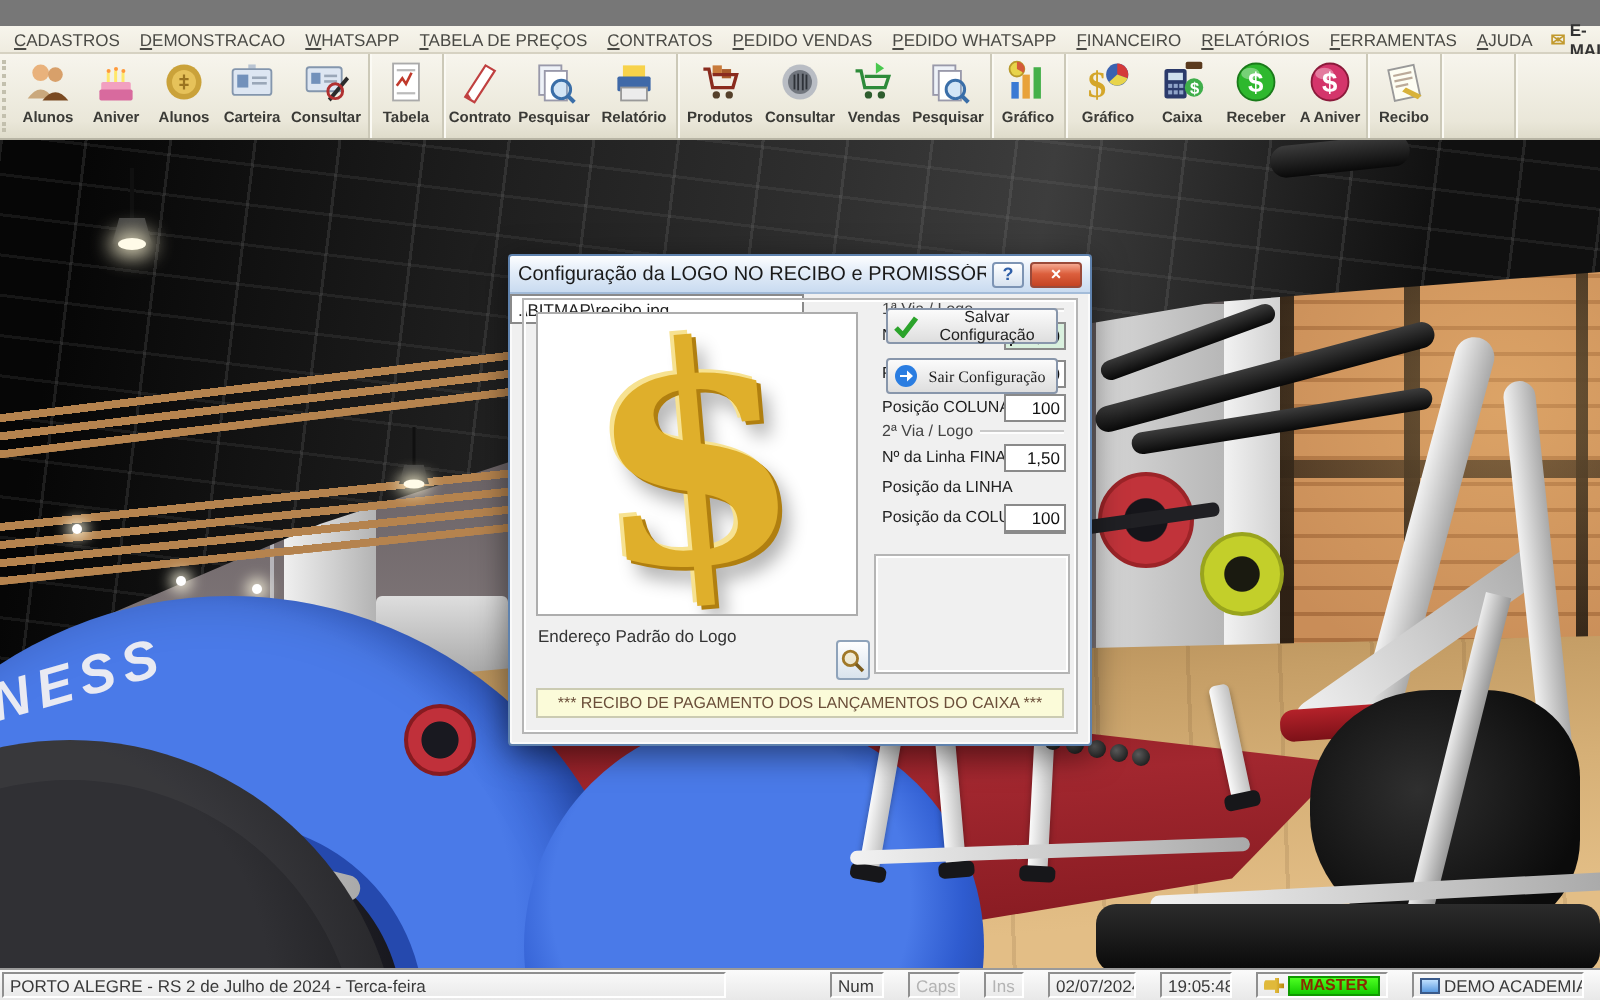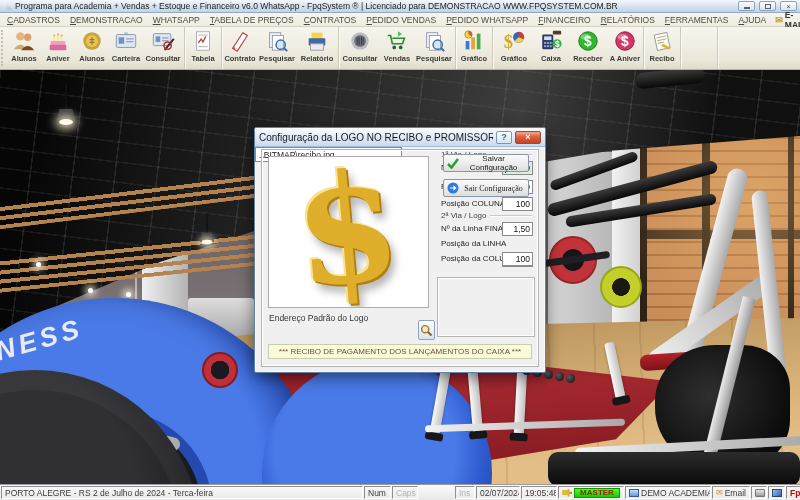--- a/index.html
+++ b/index.html
@@ -179,21 +179,21 @@
   .dlg-btn svg{flex:0 0 auto;}
   .dlg-btn span{flex:1;text-align:center;}
   .btn-save{top:7px;}
   .btn-exit{top:32px;}
   .footer-note{left:13px;right:13px;top:197px;height:15px;background:#fbfbd9;border:1px solid #cbcbb2;
     display:flex;align-items:center;justify-content:center;font-size:8px;color:#6b4f3a;}
 
   
   .statusbar{position:absolute;left:0;bottom:0;width:800px;height:16px;z-index:40;
     background:linear-gradient(#fbfbfb,#e8e8e8);border-top:1px solid #9a9a9a;
-    display:flex;align-items:stretch;font-size:8.5px;color:#3a3a3a;padding:1px 1px;}
+    display:flex;align-items:stretch;font-size:8.5px;color:#3a3a3a;padding:1px 1px;gap:11px;}
   .sp{border:1px solid;border-color:#8f8f8f #ffffff #ffffff #8f8f8f;display:flex;align-items:center;
     gap:2px;padding:0 3px;margin-right:1px;white-space:nowrap;overflow:hidden;}
   .sp.dim{color:#b3b3b3;}
   .master-box{flex:1;height:10px;background:linear-gradient(#4dff22,#14cc00);border:1px solid #0f9900;
     display:flex;align-items:center;justify-content:center;font-size:8px;font-weight:bold;color:#8a2b00;}
   .brand-red{color:#d40000;font-weight:bold;}
   .mini-icon{width:10px;height:8px;flex:0 0 auto;}
   .ic-key{background:linear-gradient(90deg,#e0b93a 60%,#b8860b);border-radius:3px 0 0 3px;clip-path:polygon(0 20%,55% 20%,55% 0,75% 0,75% 40%,100% 40%,100% 70%,75% 70%,75% 100%,55% 100%,55% 80%,0 80%);}
   .ic-screen{border:1px solid #3a5a8a;background:linear-gradient(#bfe0ff,#5a9ae0);}
   .ic-printer{background:linear-gradient(#e8e8e8,#9a9a9a);border:1px solid #777;border-radius:1px;}
@@ -274,33 +274,20 @@
     <div class="db" style="left:555px;top:302px;"></div>
     <div class="db" style="left:566px;top:304px;"></div>
     <div class="bench"></div>
 
     <div class="bikebody"></div>
     <div class="strut"></div>
     <div class="steel lowbar"></div>
     <div class="bfoot"></div>
   </div>
 
-  <div class="titlebar">
-    <div class="app-icon"></div>
-    <div class="title-text">Programa para Academia + Vendas + Estoque e Financeiro v6.0 WhatsApp - FpqSystem ® | Licenciado para  DEMONSTRACAO WWW.FPQSYSTEM.COM.BR</div>
-    <div class="winbtn">
-        <div class="minbar"></div>
-      </div>
-    <div class="winbtn">
-        <div class="restbox"></div>
-      </div>
-    <div class="winbtn">
-        <span>×</span>
-      </div>
-  </div>
 
   <div class="menubar">
     <span class="menu-item">CADASTROS</span>
     <span class="menu-item">DEMONSTRACAO</span>
     <span class="menu-item">WHATSAPP</span>
     <span class="menu-item">TABELA DE PREÇOS</span>
     <span class="menu-item">CONTRATOS</span>
     <span class="menu-item">PEDIDO VENDAS</span>
     <span class="menu-item">PEDIDO WHATSAPP</span>
     <span class="menu-item">FINANCEIRO</span>
@@ -406,20 +393,30 @@
             <rect x="4" y="10" width="18" height="8" rx="1" fill="#3f69a8"></rect>
             <rect x="6" y="16" width="14" height="7" fill="#ececec" stroke="#999"></rect>
           </svg>
         <span class="tb-label">Relatório</span>
       </div>
     </div>
 
     <div class="tb-group">
       <div class="tb-btn wide">
         <svg viewBox="0 0 26 26">
+            <rect x="9" y="4" width="5" height="5" fill="#c87a3a"></rect>
+            <rect x="14" y="6" width="5" height="5" fill="#a85a2a"></rect>
+            <path d="M4 6 h3 l2 10 h11 l2 -7 h-13" fill="none" stroke="#8a2b1e" stroke-width="1.8"></path>
+            <circle cx="11" cy="20" r="2" fill="#55402a"></circle>
+            <circle cx="18" cy="20" r="2" fill="#55402a"></circle>
+          </svg>
+        <span class="tb-label">Produtos</span>
+      </div>
+      <div class="tb-btn wide">
+        <svg viewBox="0 0 26 26">
             <circle cx="13" cy="13" r="9.5" fill="#b9bdc4"></circle>
             <circle cx="13" cy="13" r="6.5" fill="#71767e"></circle>
             <g stroke="#2e3238" stroke-width="1">
               <line x1="10" y1="9" x2="10" y2="17"></line>
               <line x1="12" y1="8.5" x2="12" y2="17.5"></line>
               <line x1="14.5" y1="8.5" x2="14.5" y2="17.5"></line>
               <line x1="16.5" y1="9" x2="16.5" y2="17"></line>
             </g>
           </svg>
         <span class="tb-label">Consultar</span>
@@ -603,23 +600,23 @@
           </svg>
         <span>Sair Configuração</span>
       </div>
 
       <div class="footer-note">*** RECIBO DE PAGAMENTO DOS LANÇAMENTOS DO CAIXA ***</div>
     </div>
   </div>
 
   <div class="statusbar">
     <div class="sp" style="flex:0 0 362px;">PORTO ALEGRE - RS  2 de Julho de 2024 - Terca-feira</div>
-    <div class="sp" style="flex:0 0 27px;">Num</div>
+    <div class="sp" style="flex:0 0 27px;margin-left:40px;">Num</div>
     <div class="sp dim" style="flex:0 0 26px;">Caps</div>
-    <div class="sp dim" style="flex:0 0 20px;margin-left:36px;">Ins</div>
+    <div class="sp dim" style="flex:0 0 20px;">Ins</div>
     <div class="sp" style="flex:0 0 44px;">02/07/2024</div>
     <div class="sp" style="flex:0 0 36px;">19:05:48</div>
     <div class="sp" style="flex:0 0 66px;">
       <span class="mini-icon ic-key"></span>
       <span class="master-box">MASTER</span>
     </div>
     <div class="sp" style="flex:0 0 86px;">
       <span class="mini-icon ic-screen"></span>
       <span>DEMO ACADEMIA 6.0</span>
     </div>

